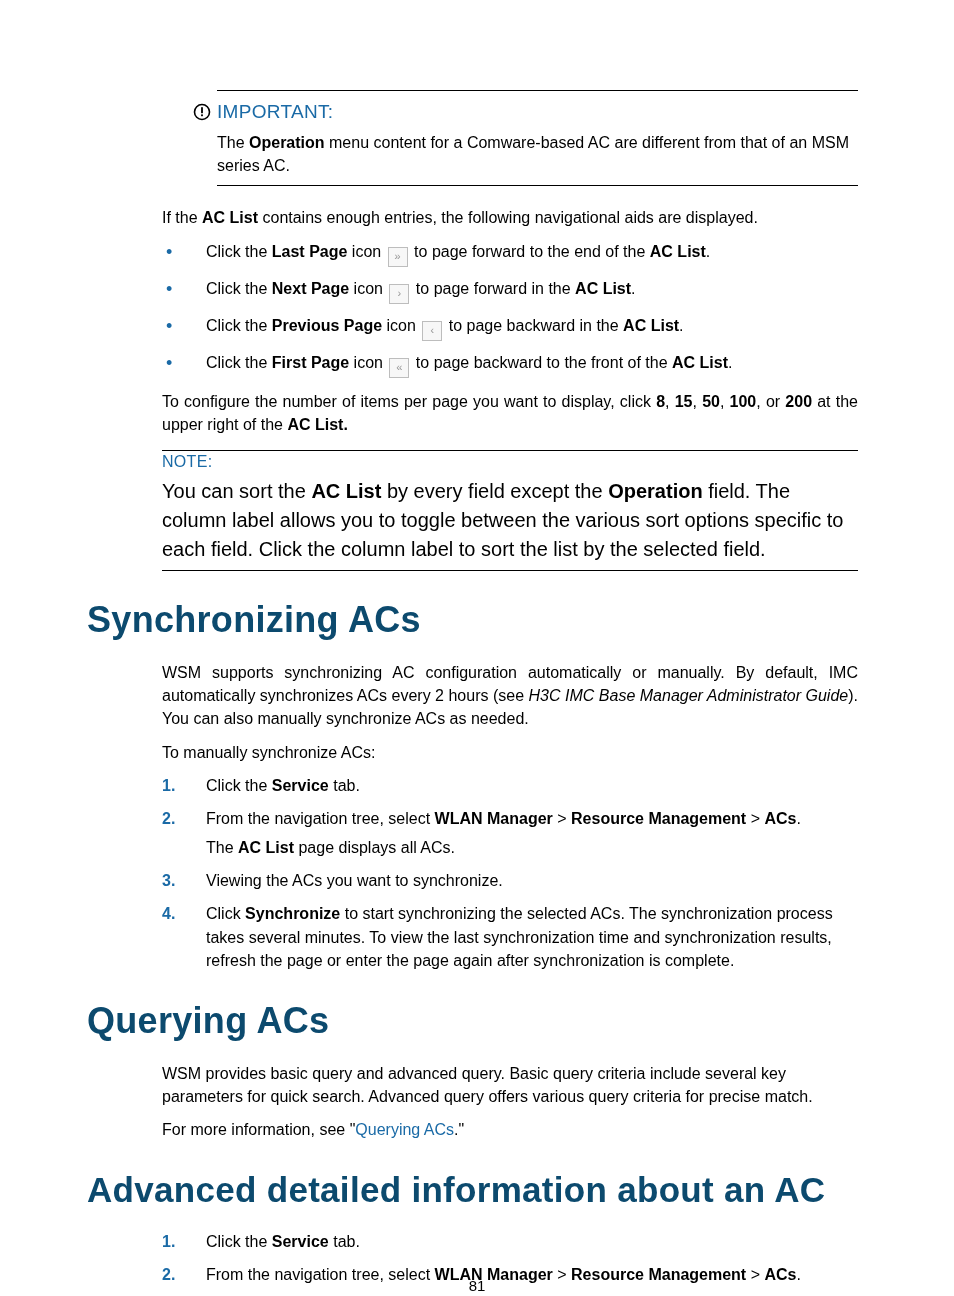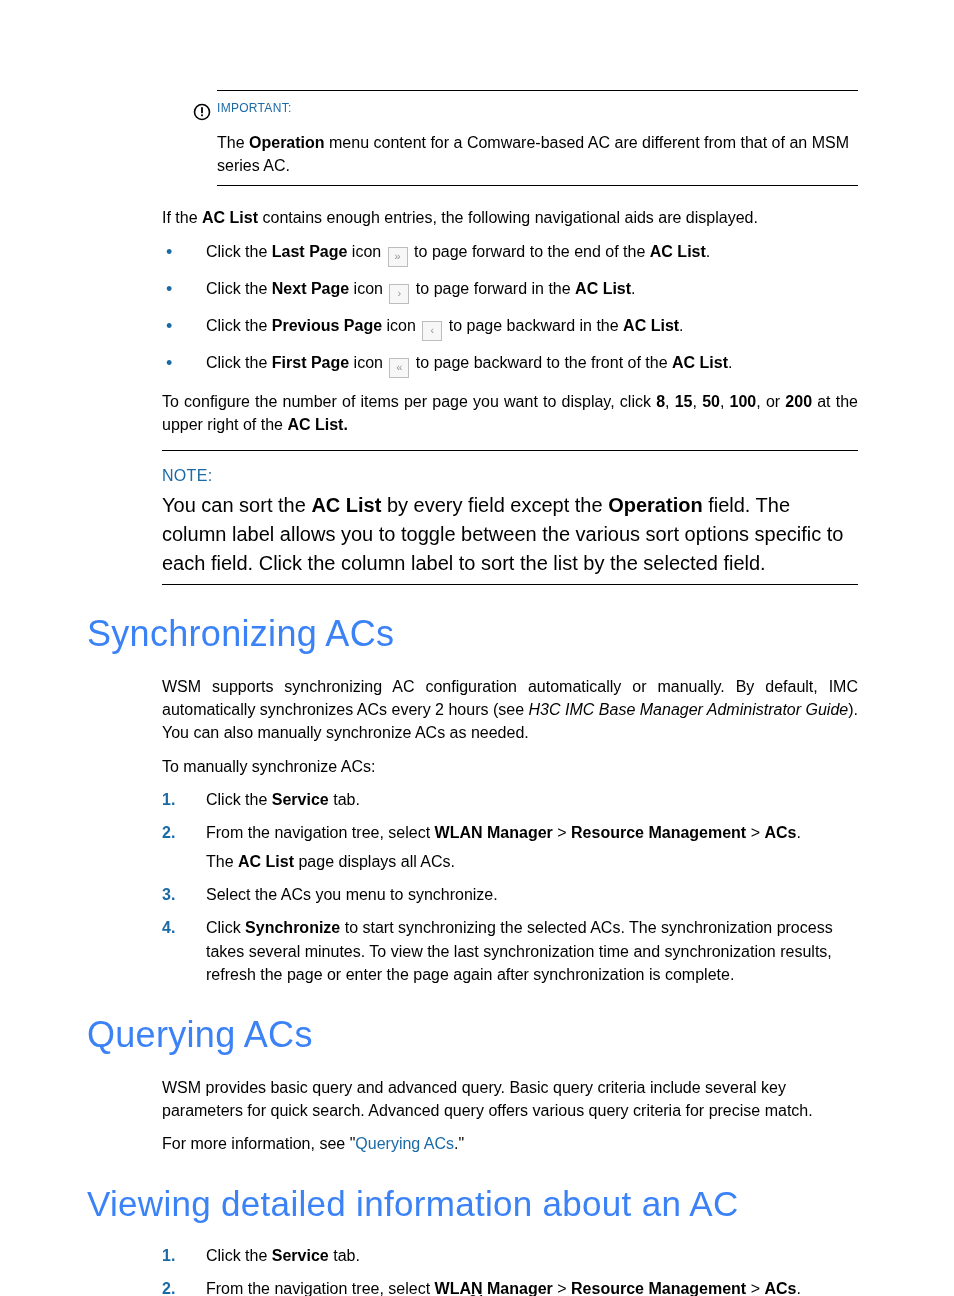--- a/index.html
+++ b/index.html
@@ -29,21 +29,21 @@
     margin-left: 106px;
     margin-bottom: 6px;
   }
   .imp-icon {
     flex: 0 0 auto;
     margin-right: 6px;
     margin-top: 2px;
   }
   .imp-label {
     color: #1a6aa6;
-    font-size: 12px;
+    font-size: 19px;
     letter-spacing: 0.3px;
   }
   .imp-body {
     margin-left: 130px;
     font-size: 16px;
     line-height: 1.45;
     margin-bottom: 8px;
   }
   .hr-mid {
     border: none;
@@ -92,37 +92,37 @@
     font-size: 11px;
     line-height: 18px;
     color: #9a9a9a;
     font-family: "Courier New", monospace;
     margin: 0 2px;
   }
   .note-block {
     margin-left: 75px;
     border-top: 1px solid #000;
     border-bottom: 1px solid #000;
-    padding: 14px 0 6px 0;
+    padding: 0 0 6px 0;
     margin-top: 14px;
     margin-bottom: 26px;
   }
   .note-label {
     color: #1a6aa6;
     font-size: 16px;
     margin: 2px 0 6px 0;
     letter-spacing: 0.3px;
   }
   .note-body {
     font-size: 20px;
     line-height: 1.45;
   }
   h1.section {
-    color: #3b82f6;
-    font-weight: normal;
+    color: #0c4a6e;
+    font-weight: bold;
     font-size: 36px;
     margin: 28px 0 16px 0;
     font-family: Arial, Helvetica, sans-serif;
     letter-spacing: 0.3px;
   }
   h1.section.big { font-size: 36px; }
   ol.steps {
     list-style: none;
     padding: 0;
     margin: 0 0 12px 0;
@@ -223,38 +223,38 @@
       </li>
       <li>
         <span class="num">2.</span>
         <span>From the navigation tree, select </span><b>WLAN Manager</b><span> &gt; </span><b>Resource Management</b><span> &gt; </span><b>ACs</b><span>.</span>
         <span class="sub-para">
           <span>The </span><b>AC List</b><span> page displays all ACs.</span>
         </span>
       </li>
       <li>
         <span class="num">3.</span>
-        <span>Select the ACs you menu to synchronize.</span>
+        <span>Viewing the ACs you want to synchronize.</span>
       </li>
       <li>
         <span class="num">4.</span>
         <span>Click </span><b>Synchronize</b><span> to start synchronizing the selected ACs. The synchronization process takes several minutes. To view the last synchronization time and synchronization results, refresh the page or enter the page again after synchronization is complete.</span>
       </li>
     </ol>
   </div>
 
   <h1 class="section big">Querying ACs</h1>
   <div class="content">
     <p class="para">WSM provides basic query and advanced query. Basic query criteria include several key parameters for quick search. Advanced query offers various query criteria for precise match.</p>
     <p class="para">
       <span>For more information, see "</span><span class="link">Querying ACs</span><span>."</span>
     </p>
   </div>
 
-  <h1 class="section" style="font-size:35px">Viewing detailed information about an AC</h1>
+  <h1 class="section" style="font-size:35px">Advanced detailed information about an AC</h1>
   <div class="content">
     <ol class="steps">
       <li>
         <span class="num">1.</span>
         <span>Click the </span><b>Service</b><span> tab.</span>
       </li>
       <li>
         <span class="num">2.</span>
         <span>From the navigation tree, select </span><b>WLAN Manager</b><span> &gt; </span><b>Resource Management</b><span> &gt; </span><b>ACs</b><span>.</span>
       </li>

